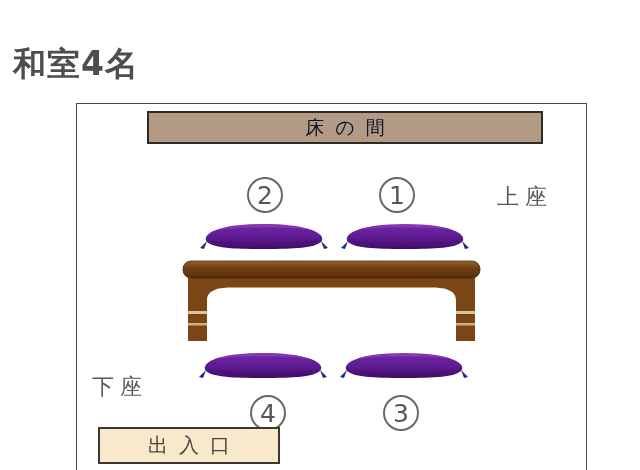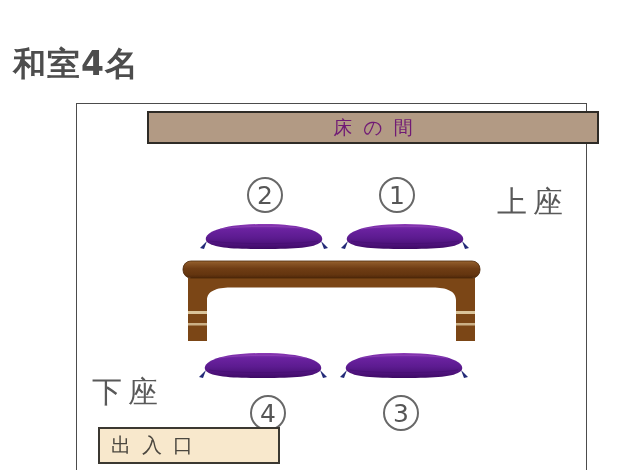--- a/index.html
+++ b/index.html
@@ -25,53 +25,53 @@
   .page-title{
     position:absolute;left:13px;top:6px;
     font-size:33px;font-weight:bold;color:var(--title-gray);
     letter-spacing:1px;
   }
   .room{
     position:absolute;left:76px;top:67px;width:511px;height:372px;
     border:1.5px solid #4c4c4c;background:#ffffff;
   }
   .tokonoma{
-    position:absolute;left:147px;top:75px;width:452px;height:33px;
+    position:absolute;left:147px;top:75px;width:396px;height:33px;
     background:var(--tokonoma-fill);
     border:2px solid #2e2b26;
     display:flex;align-items:center;justify-content:center;
-    font-size:19px;color:#701a75;letter-spacing:11px;text-indent:11px;text-align:right;
+    font-size:19px;color:#0f172a;letter-spacing:11px;text-indent:11px;text-align:right;
   }
   .seat-circle{
     position:absolute;width:36px;height:36px;border-radius:50%;
     border:2px solid #686868;background:#ffffff;
     display:flex;align-items:center;justify-content:center;
     font-size:25px;color:#565656;line-height:1;
   }
   .seat-1{left:379px;top:141px;}
   .seat-2{left:247px;top:141px;}
   .seat-3{left:383px;top:359px;}
   .seat-4{left:250px;top:359px;}
   .cushion{position:absolute;width:128px;height:30px;}
   .cushion-tl{left:200px;top:185px;}
   .cushion-tr{left:341px;top:185px;}
   .cushion-bl{left:199px;top:314px;}
   .cushion-br{left:340px;top:314px;}
   .table-svg{position:absolute;left:181px;top:223px;width:301px;height:84px;}
   .side-label{
-    position:absolute;font-size:30px;color:var(--text-gray);
+    position:absolute;font-size:22px;color:var(--text-gray);
     letter-spacing:6px;white-space:nowrap;
   }
   .kamiza{left:497px;top:146px;}
   .shimoza{left:92px;top:336px;}
   .exit-box{
     position:absolute;left:98px;top:391px;width:182px;height:37px;
     background:var(--exit-fill);
     border:2px solid var(--border-dark);
-    display:flex;align-items:center;
+    display:flex;align-items:center;justify-content:center;
     font-size:20px;color:#4b473f;letter-spacing:11px;text-indent:11px;
     z-index:3;
   }
   .defs-holder{position:absolute;width:0;height:0;overflow:hidden;}
 </style>
 </head>
 <body>
 
 <svg class="defs-holder" aria-hidden="true">
   <defs>

